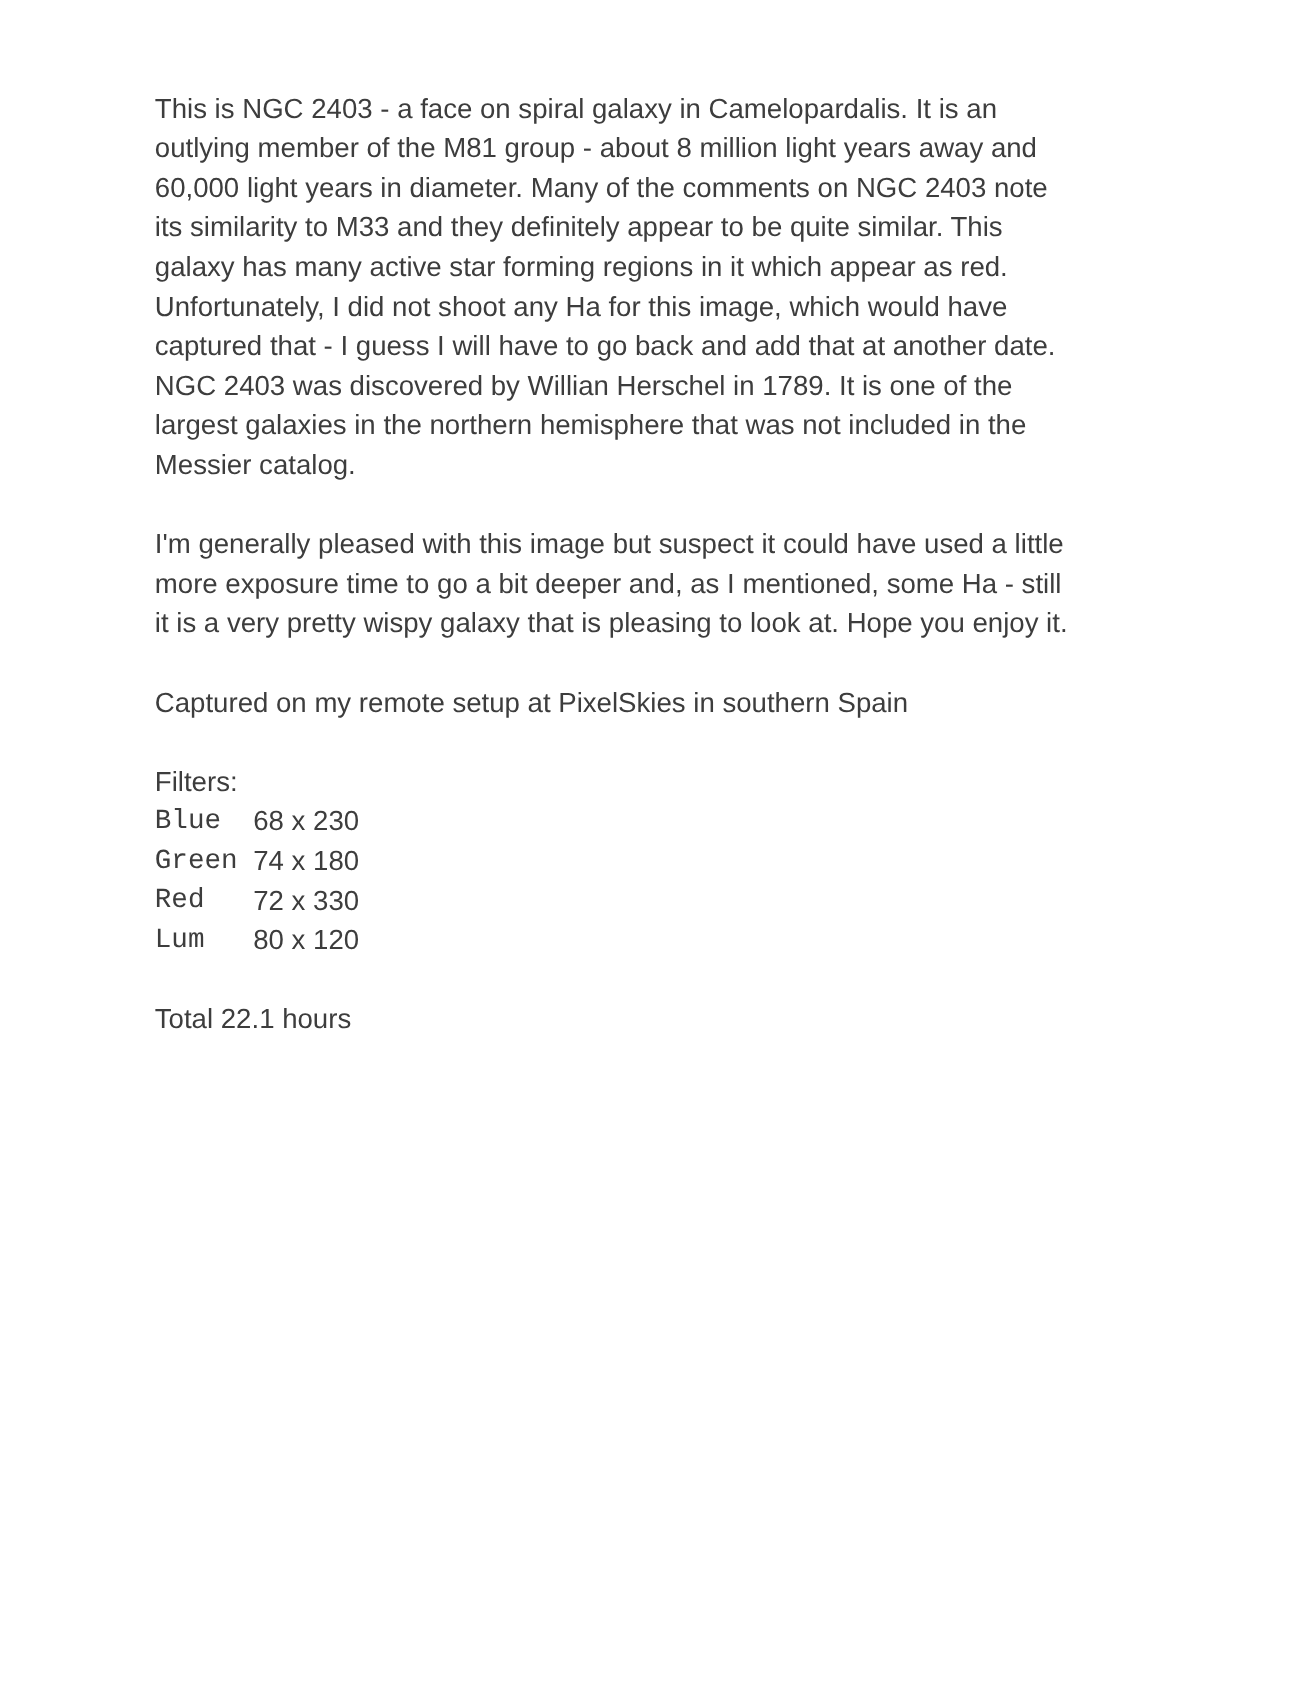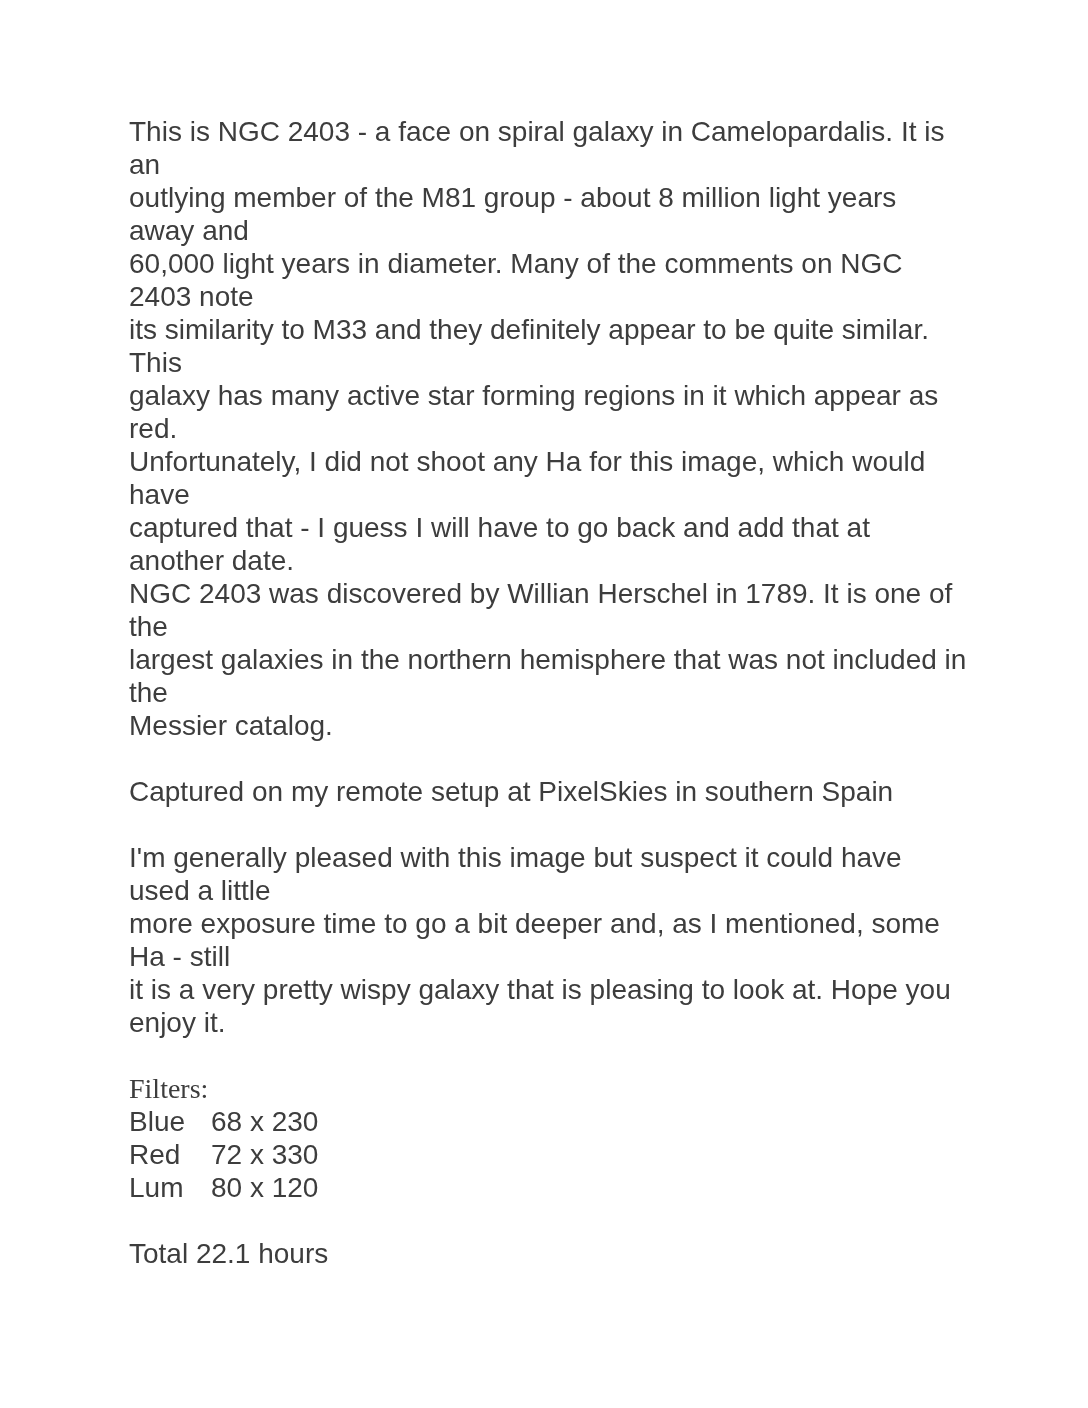--- a/index.html
+++ b/index.html
@@ -10,45 +10,45 @@
     width: 1088px;
     height: 1408px;
     background: var(--page-bg, #ffffff);
     font-family: "Liberation Sans", sans-serif;
   }
   .page {
     position: relative;
     width: 1088px;
     height: 1408px;
     box-sizing: border-box;
-    padding: 115px 120px 0 129px;
+    padding: 74px 120px 0 129px;
     background: var(--page-bg, #ffffff);
     color: var(--text-color, #3d3d3d);
-    font-size: 28px;
+    font-size: 23px;
     line-height: 33px;
   }
   .para {
     margin: 0 0 33px 0;
     white-space: pre-line;
     max-width: 845px;
   }
   .filters-block {
     margin: 0 0 33px 0;
   }
   .filters-heading {
     white-space: pre-line;
-    font-family: Liberation Serif, serif;
   }
   .filter-row {
     display: flex;
   }
   .filter-name {
     display: inline-block;
     width: 82px;
     flex: 0 0 82px;
+    font-family: Liberation Mono, monospace;
   }
   .filter-value {
     display: inline-block;
   }
 </style>
 </head>
 <body>
 
 <div class="page">
 
@@ -56,34 +56,38 @@
 outlying member of the M81 group - about 8 million light years away and
 60,000 light years in diameter. Many of the comments on NGC 2403 note
 its similarity to M33 and they definitely appear to be quite similar. This
 galaxy has many active star forming regions in it which appear as red.
 Unfortunately, I did not shoot any Ha for this image, which would have
 captured that - I guess I will have to go back and add that at another date.
 NGC 2403 was discovered by Willian Herschel in 1789. It is one of the
 largest galaxies in the northern hemisphere that was not included in the
 Messier catalog.</p>
 
-  <p class="para">Captured on my remote setup at PixelSkies in southern Spain</p>
-
   <p class="para">I'm generally pleased with this image but suspect it could have used a little
 more exposure time to go a bit deeper and, as I mentioned, some Ha - still
 it is a very pretty wispy galaxy that is pleasing to look at. Hope you enjoy it.</p>
+
+  <p class="para">Captured on my remote setup at PixelSkies in southern Spain</p>
 
   <div class="filters-block">
     <div class="filters-heading">Filters:</div>
 
     <div class="filter-row">
       <span class="filter-name">Blue</span>
       <span class="filter-value">68 x 230</span>
     </div>
 
+    <div class="filter-row">
+      <span class="filter-name">Green</span>
+      <span class="filter-value">74 x 180</span>
+    </div>
 
     <div class="filter-row">
       <span class="filter-name">Red</span>
       <span class="filter-value">72 x 330</span>
     </div>
 
     <div class="filter-row">
       <span class="filter-name">Lum</span>
       <span class="filter-value">80 x 120</span>
     </div>

